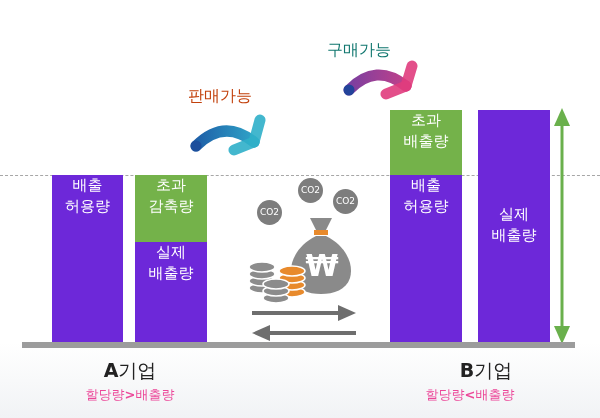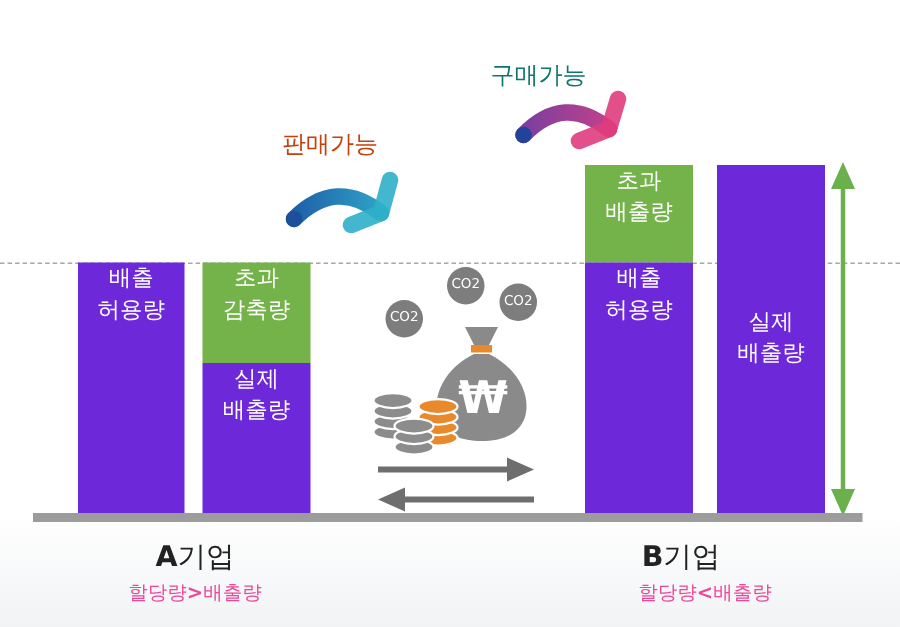--- a/index.html
+++ b/index.html
@@ -120,18 +120,18 @@
   </svg>
 </div>
 
 <div class="label-title" style="left:60px; top:358px; width:140px;">
   <b>A</b><span>기업</span>
 </div>
 <div class="label-sub" style="left:55px; top:386px; width:150px;">
   <span>할당량</span><b>&gt;</b><span>배출량</span>
 </div>
 
-<div class="label-title" style="left:384px; top:358px; width:140px;">
+<div class="label-title" style="left:416px; top:358px; width:140px;">
   <b>B</b><span>기업</span>
 </div>
 <div class="label-sub" style="left:395px; top:386px; width:150px;">
   <span>할당량</span><b>&lt;</b><span>배출량</span>
 </div>
 
 </body></html>

